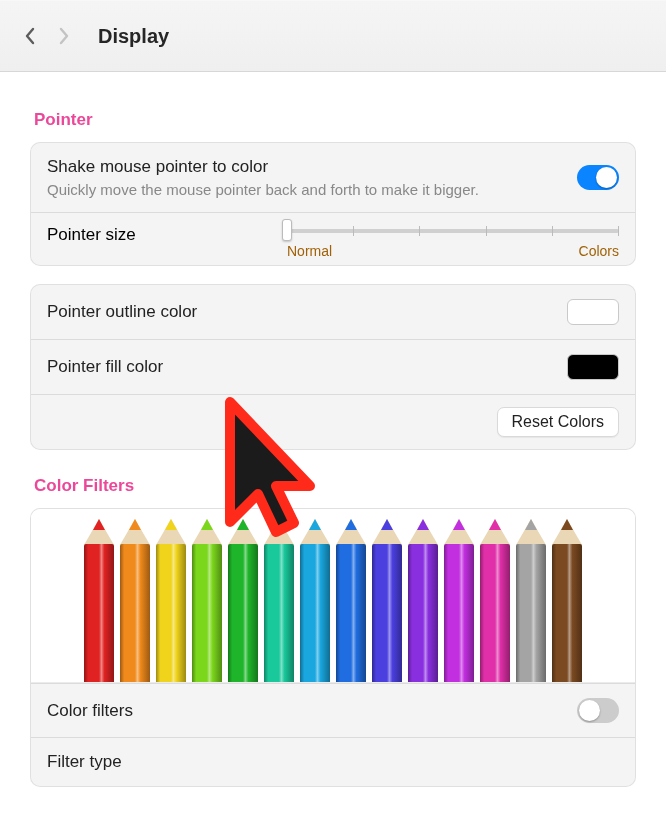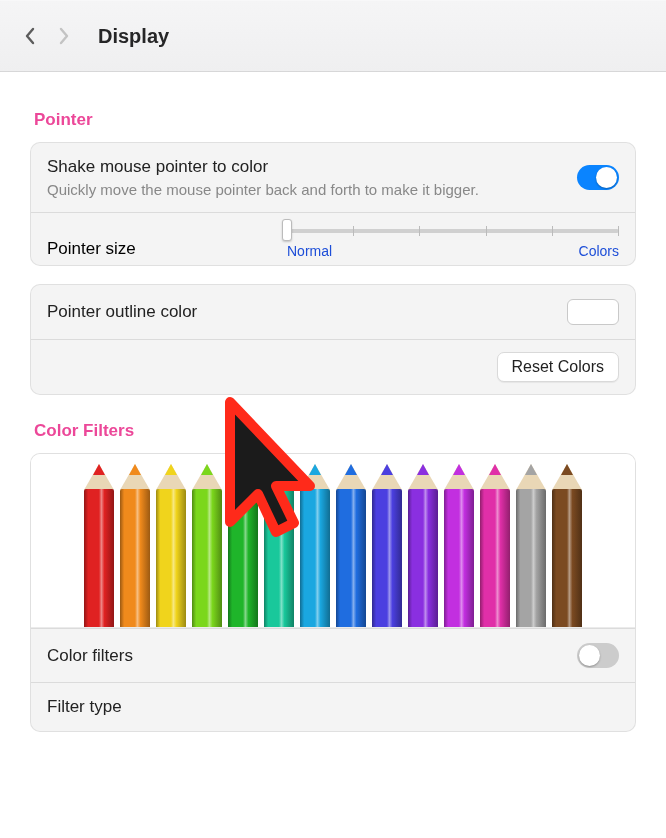--- a/index.html
+++ b/index.html
@@ -60,36 +60,36 @@
   }
   .toggle.off { background: #ccc; }
   .toggle .knob {
     position: absolute; top: 2px; right: 2px;
     width: 21px; height: 21px; border-radius: 50%; background: #fff;
     box-shadow: 0 1px 2px rgba(0,0,0,0.3);
   }
   .toggle.off .knob { left: 2px; right: auto; }
   
   .slider-row { padding: 12px 16px 6px; border-top: 1px solid rgba(0,0,0,0.1); }
-  .slider-container { display: flex; align-items: flex-end; }
+  .slider-container { display: flex; align-items: flex-start; }
   .slider-label { font-size: 17px; width: 240px; }
   .slider-wrap { flex: 1; position: relative; padding-top: 4px; }
   .slider-track {
     height: 4px; background: #d0d0d0; border-radius: 2px; position: relative;
   }
   .slider-thumb {
     position: absolute; top: -10px; left: 0;
     width: 10px; height: 22px; background: #fff;
     border: 1px solid #bbb; border-radius: 3px;
     box-shadow: 0 1px 2px rgba(0,0,0,0.2);
     transform: translateX(-50%);
   }
   .slider-ticks { display: flex; justify-content: space-between; position: absolute; top:-3px; left:0; right:0; }
   .slider-ticks span { width:1px; height:10px; background:#bbb; }
-  .slider-scale { display: flex; justify-content: space-between; font-size: 14px; color:#1d4ed8; margin-top:10px; }
+  .slider-scale { display: flex; justify-content: space-between; font-size: 14px; color:#a16207; margin-top:10px; }
   
   .color-well {
     width: 52px; height: 26px; border-radius: 6px; border: 1px solid #c9c9c9;
     background: #fff;
   }
   .color-well.black { background: #000; }
   
   .row-right-button {
     display:flex; justify-content:flex-end; padding: 12px 16px;
     border-top: 1px solid rgba(0,0,0,0.1);
@@ -205,20 +205,24 @@
         </div>
       </div>
     </div>
   </div>
 
   <div class="panel" style="margin-top:18px;">
     <div class="row">
       <div class="row-label">Pointer outline color</div>
       <div class="color-well"></div>
     </div>
+    <div class="row">
+      <div class="row-label">Pointer fill color</div>
+      <div class="color-well black"></div>
+    </div>
     <div class="row-right-button">
       <button class="btn">Reset Colors</button>
     </div>
   </div>
 
   <div class="demo-cursor">
     <svg width="110" height="160" viewBox="0 0 110 160">
       <path d="M20 10 L20 130 L48 102 L66 140 L84 131 L66 94 L100 94 Z" fill="#1b1b1b" stroke="#ff2a1a" stroke-width="10" stroke-linejoin="round"></path>
     </svg>
   </div>

